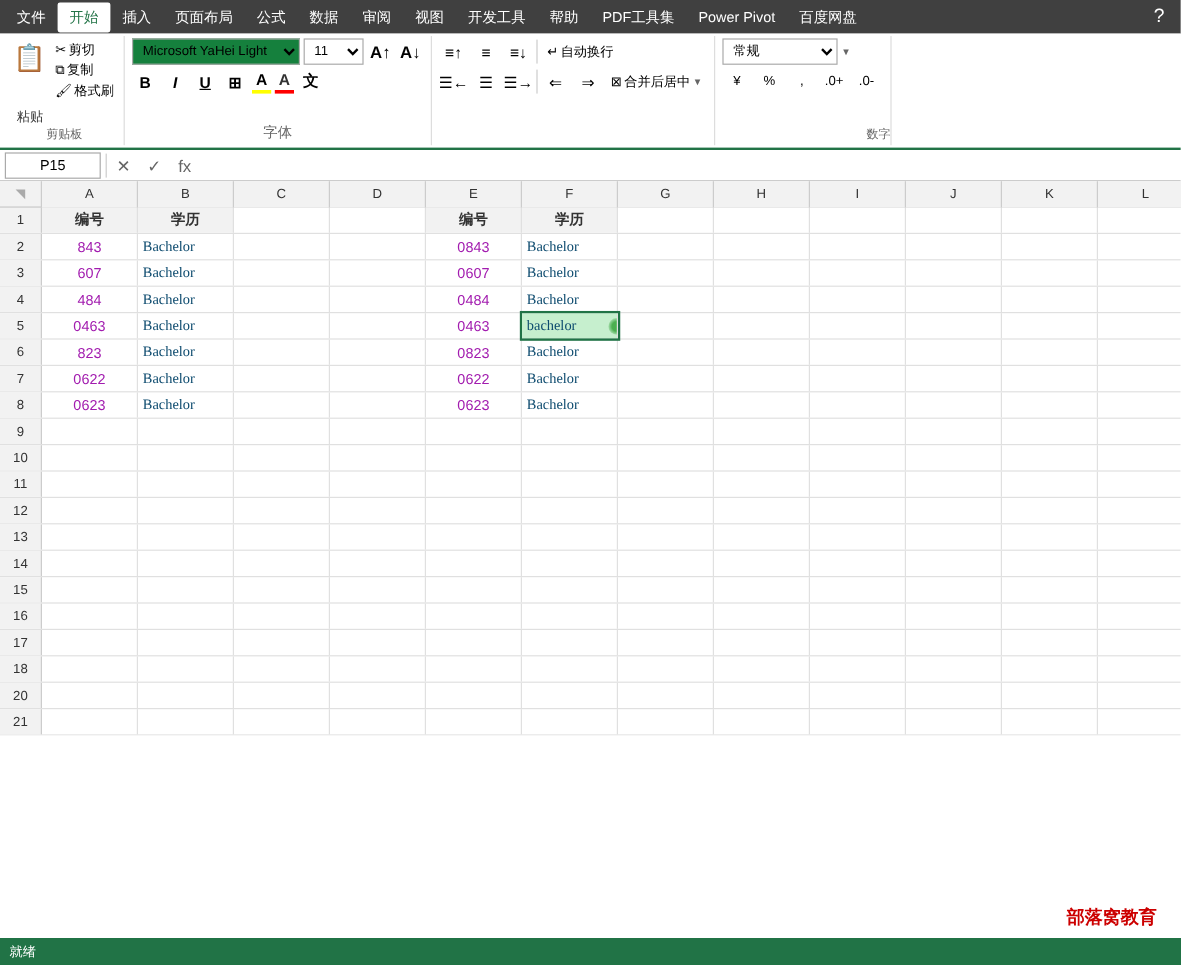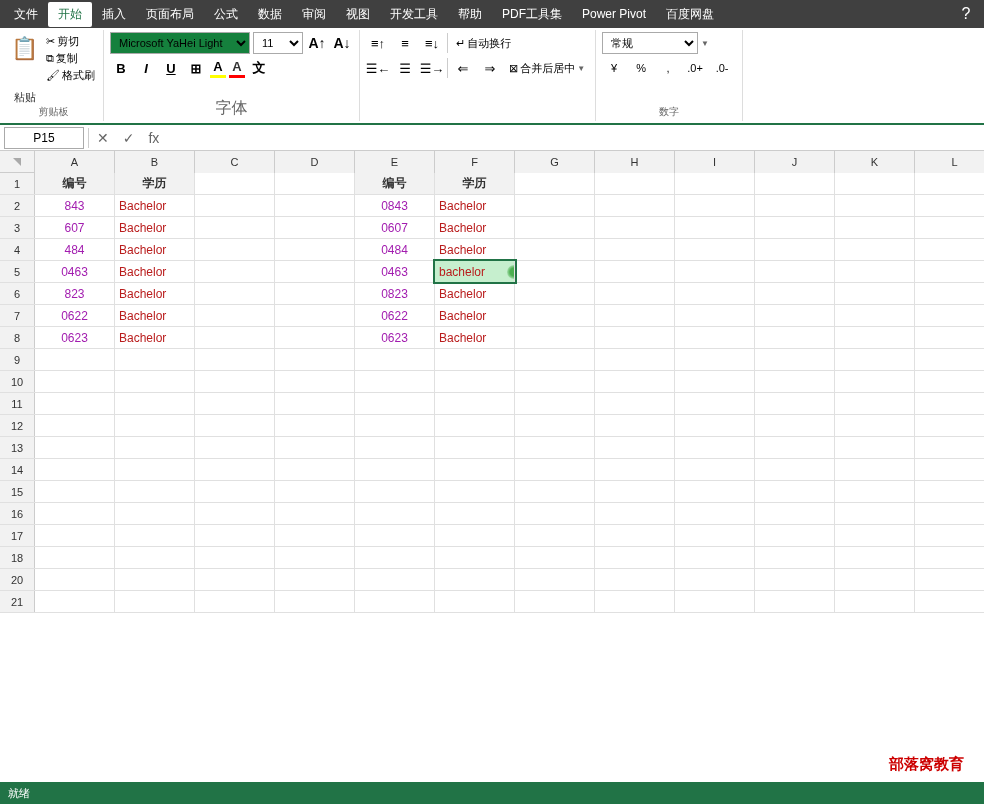--- a/index.html
+++ b/index.html
@@ -127,21 +127,21 @@
     }
 
     .grid-cell {
       border-right: 1px solid #e0e0e0;
       display: flex; align-items: center;
       font-size: 12px; padding: 0 4px;
       overflow: hidden; cursor: default;
     }
     .grid-cell.header-cell { font-weight: bold; background: #f2f2f2; color: #333; justify-content: center; }
     .grid-cell.num-cell { color: #a21caf; text-align: center; justify-content: center; }
-    .grid-cell.text-cell { color: #b91c1c; text-align: right; }
+    .grid-cell.text-cell { color: #0c4a6e; text-align: right; font-family: Liberation Serif, serif; }
 
     
     .watermark {
       position: fixed; bottom: 30px; right: 20px;
       color: #cc0000; font-size: 15px; font-weight: bold;
       font-family: 'Microsoft YaHei', sans-serif;
       pointer-events: none;
     }
 
     
@@ -267,21 +267,21 @@
         <div style="display:flex;flex-direction:column;align-items:center;cursor:pointer;">
           <span style="font-size:13px;font-weight:bold;">A</span>
           <div class="color-bar color-bar-yellow"></div>
         </div>
         <div style="display:flex;flex-direction:column;align-items:center;cursor:pointer;">
           <span style="font-size:13px;font-weight:bold;color:#333;">A</span>
           <div class="color-bar"></div>
         </div>
         <div class="font-format-btn">文</div>
       </div>
-      <span style="position:absolute;bottom:2px;left:0;right:0;text-align:center;font-size:16px;color:#666;">字体</span>
+      <span style="position:absolute;bottom:2px;left:0;right:0;text-align:center;font-size:12px;color:#666;">字体</span>
     </div>
 
     <div style="display:flex;flex-direction:column;border-right:1px solid #ddd;padding:2px 6px 16px 6px;position:relative;gap:3px;">
       <div style="display:flex;align-items:center;gap:3px;">
         <div class="align-btn">≡↑</div>
         <div class="align-btn">≡</div>
         <div class="align-btn">≡↓</div>
         <div style="width:1px;height:20px;background:#ccc;"></div>
         <div class="wrap-btn">
           <span>↵</span>
@@ -310,21 +310,21 @@
         </select>
         <span class="drop-arrow">▼</span>
       </div>
       <div style="display:flex;align-items:center;gap:3px;">
         <div class="number-btn" style="cursor:pointer;">¥</div>
         <div class="number-btn" style="cursor:pointer;">%</div>
         <div class="number-btn" style="cursor:pointer;">,</div>
         <div class="number-btn" style="cursor:pointer;">.0+</div>
         <div class="number-btn" style="cursor:pointer;">.0-</div>
       </div>
-      <span style="position:absolute;bottom:2px;left:0;right:0;text-align:center;font-size:10px;color:#666;">数字</span>
+      <span style="position:absolute;bottom:2px;left:0;right:0;text-align:right;font-size:10px;color:#666;">数字</span>
     </div>
 
   </div>
 </div>
 
 <div class="formula-bar">
   <input class="cell-ref" type="text" value="P15" style="">
   <div class="formula-divider"></div>
   <div class="formula-icons">
     <span class="formula-icon">✕</span>

